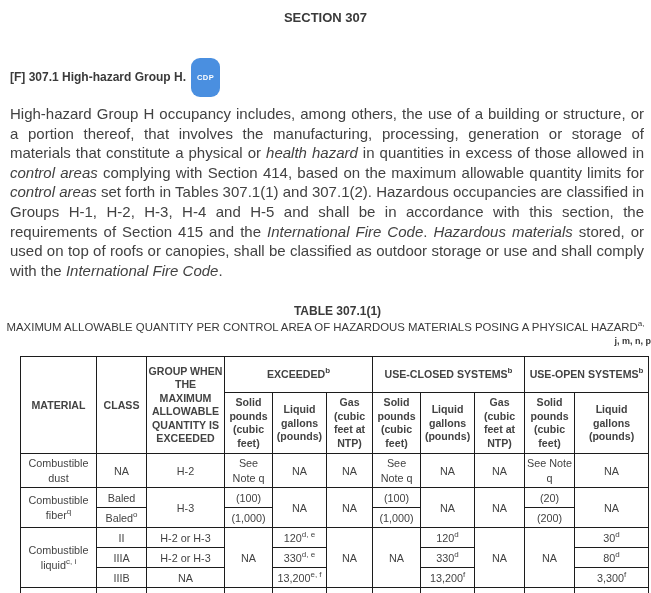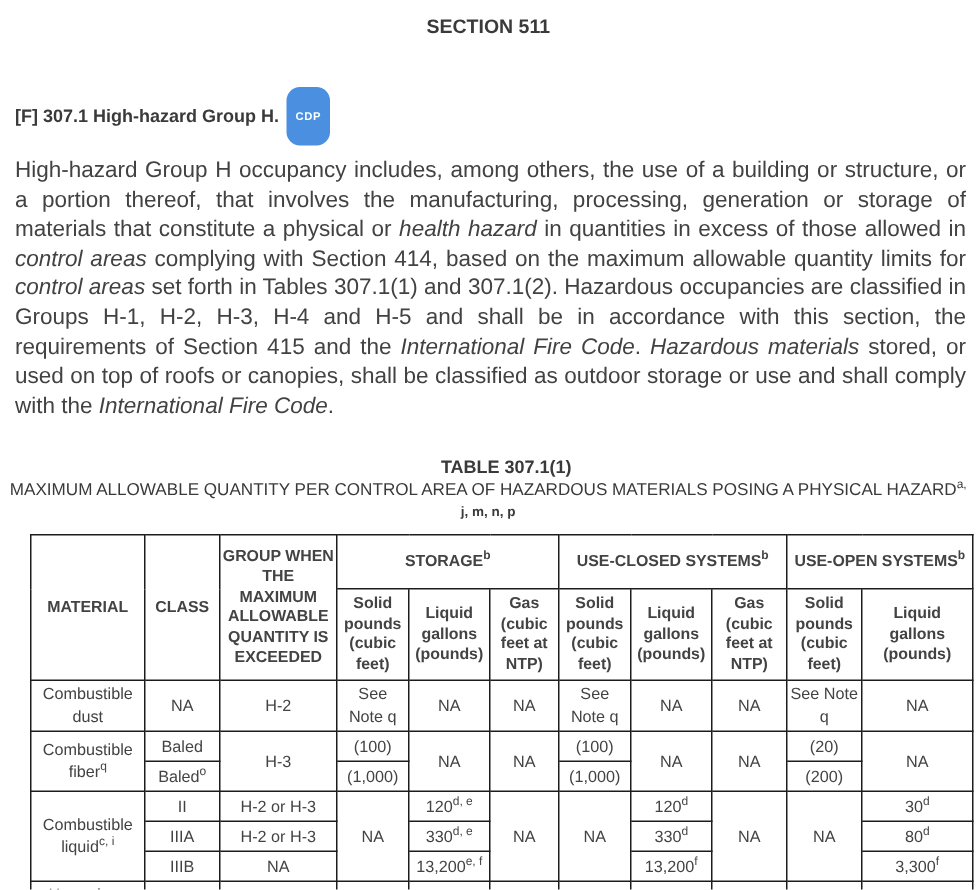--- a/index.html
+++ b/index.html
@@ -21,40 +21,40 @@
     display: inline-block; vertical-align: 1px; margin-left: 5px;
     padding: 15px 6px; border-radius: 9px;
     background: #4a8fe0; color: #fff; font-size: 7.5px; font-weight: bold; letter-spacing: .4px;
   }
   .body-text {
     margin: 7px 7px 0 10px; font-size: 15px; line-height: 19.6px;
     text-align: justify; color: #424242;
   }
   .tbl-title { margin-top: 23px; font-size: 12px; font-weight: bold; line-height: 16px; color: #3a3a3a; padding-left: 24px; }
   .tbl-subtitle { font-size: 11.4px; font-weight: normal; line-height: 16px; color: #3a3a3a; }
-  .tbl-supline { font-size: 9px; font-weight: bold; line-height: 13px; color: #3a3a3a; }
+  .tbl-supline { font-size: 9px; font-weight: bold; line-height: 13px; color: #3a3a3a; text-align: right; }
   sup { font-size: 8px; line-height: 0; vertical-align: super; }
   table.hazard {
     margin: 8px 0 0 20px; border-collapse: collapse; table-layout: fixed;
     width: 628px; font-size: 10.8px; color: #434343;
   }
   table.hazard th, table.hazard td {
     border: 1px solid #1c1c1c; text-align: center; vertical-align: middle;
     padding: 2px 1px; line-height: 14.5px; overflow: hidden;
   }
   table.hazard thead th { font-weight: bold; font-size: 10.6px; line-height: 13.5px; padding: 3px 1px; }
   table.hazard thead tr.grp th { height: 36px; }
   table.hazard thead tr.sub th { height: 58px; }
   table.hazard tbody td { height: 20px; }
 </style>
 </head>
 <body>
 
 <div class="center section-head">
-  <div>SECTION 511</div>
+  <div>SECTION 307</div>
 </div>
 
 <div class="subsection">
   <span>[F] 307.1 High-hazard Group H.</span><span class="badge-cdp">CDP</span>
 </div>
 
 <p class="body-text"><span>High-hazard Group H occupancy includes, among others, the use of a building or structure, or a portion thereof, that involves the manufacturing, processing, generation or storage of materials that constitute a physical or </span><i>health hazard</i><span> in quantities in excess of those allowed in </span><i>control areas</i><span> complying with Section 414, based on the maximum allowable quantity limits for </span><i>control areas</i><span> set forth in Tables 307.1(1) and 307.1(2). Hazardous occupancies are classified in Groups H-1, H-2, H-3, H-4 and H-5 and shall be in accordance with this section, the requirements of Section 415 and the </span><i>International Fire Code</i><span>. </span><i>Hazardous materials</i><span> stored, or used on top of roofs or canopies, shall be classified as outdoor storage or use and shall comply with the </span><i>International Fire Code</i><span>.</span></p>
 
 <div class="center">
   <div class="tbl-title">TABLE 307.1(1)</div>
@@ -76,21 +76,21 @@
       <col style="width:54px">
       <col style="width:50px">
     <col style="width:50px">
       <col style="width:74px">
   </colgroup>
   <thead>
     <tr class="grp">
       <th rowspan="2">MATERIAL</th>
       <th rowspan="2">CLASS</th>
       <th rowspan="2">GROUP WHEN THE MAXIMUM ALLOWABLE QUANTITY IS EXCEEDED</th>
-      <th colspan="3"><span>STORAGE</span><sup>b</sup></th>
+      <th colspan="3"><span>EXCEEDED</span><sup>b</sup></th>
       <th colspan="3"><span>USE-CLOSED SYSTEMS</span><sup>b</sup></th>
       <th colspan="2"><span>USE-OPEN SYSTEMS</span><sup>b</sup></th>
     </tr>
     <tr class="sub">
       <th>Solid pounds (cubic feet)</th>
       <th>Liquid gallons (pounds)</th>
       <th>Gas (cubic feet at NTP)</th>
       <th>Solid pounds (cubic feet)</th>
       <th>Liquid gallons (pounds)</th>
       <th>Gas (cubic feet at NTP)</th>

